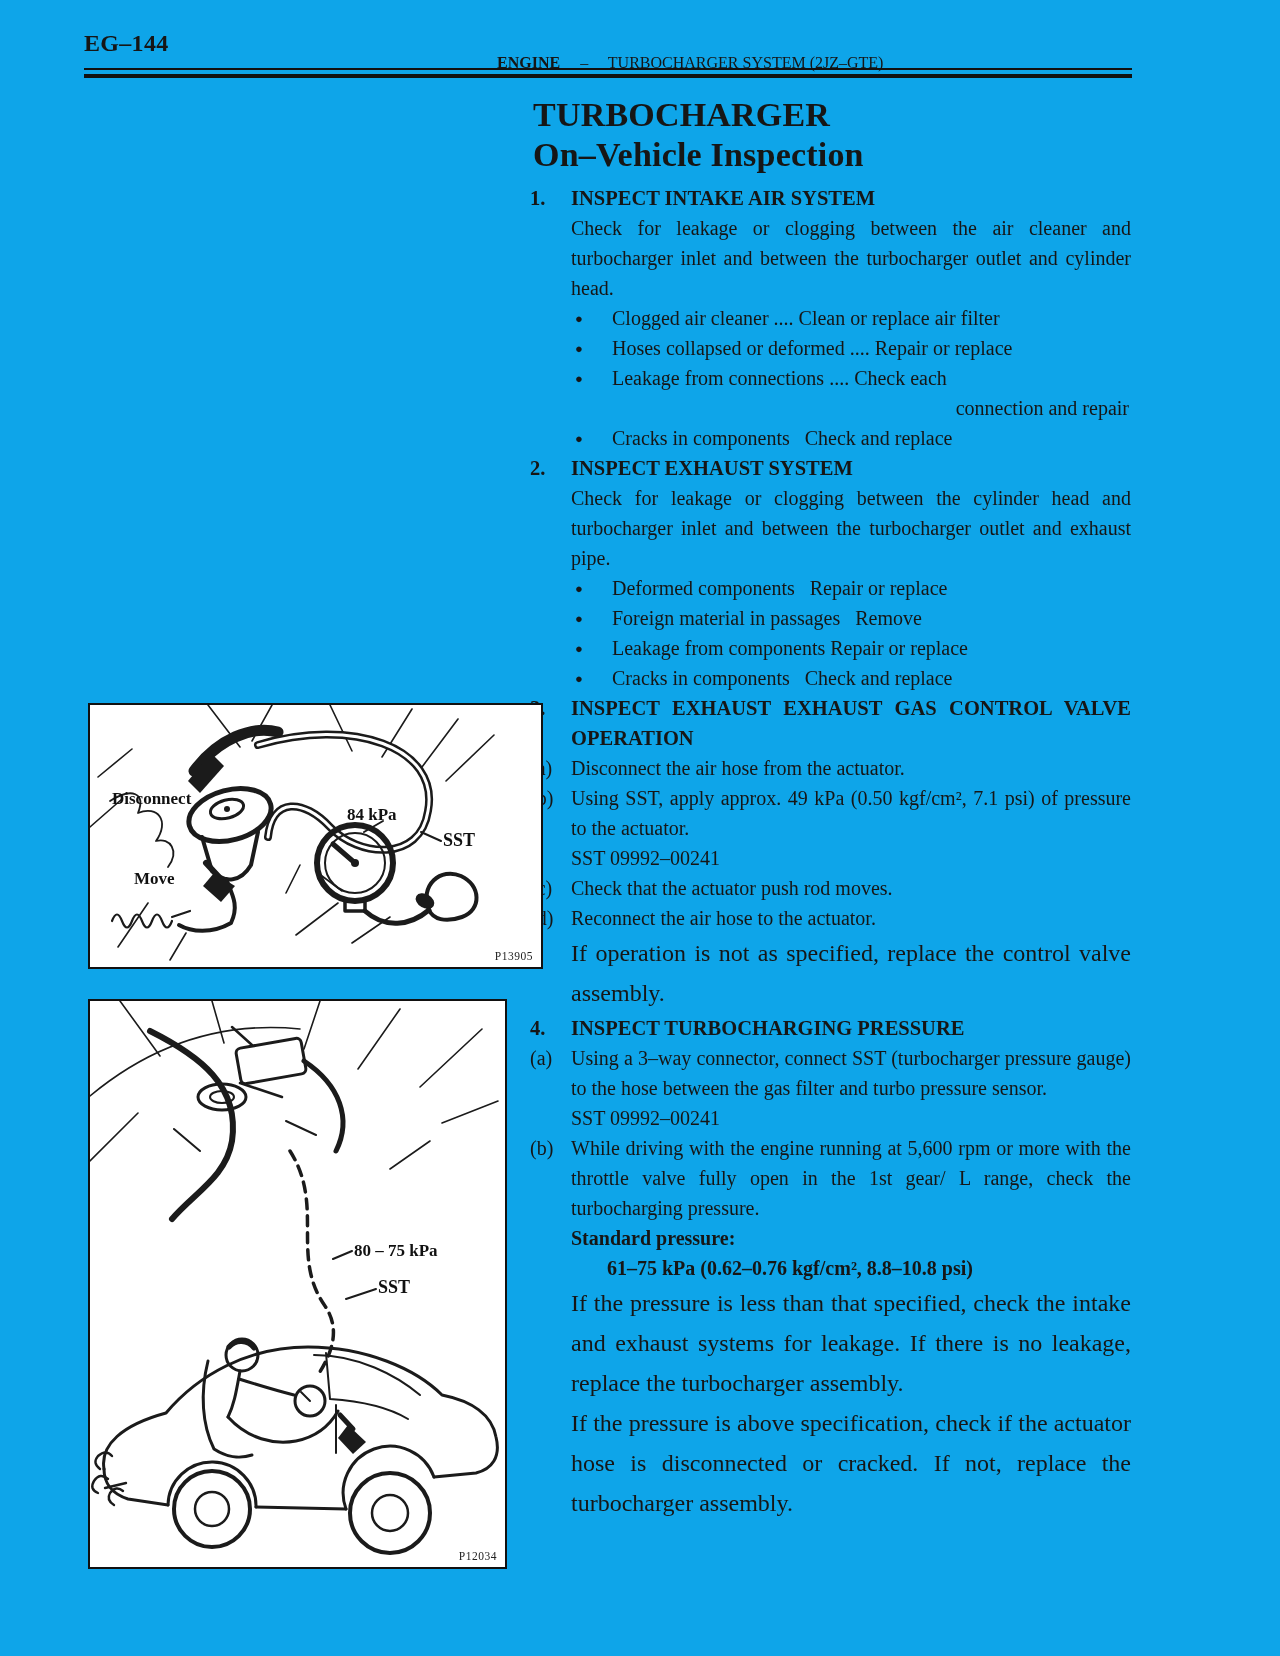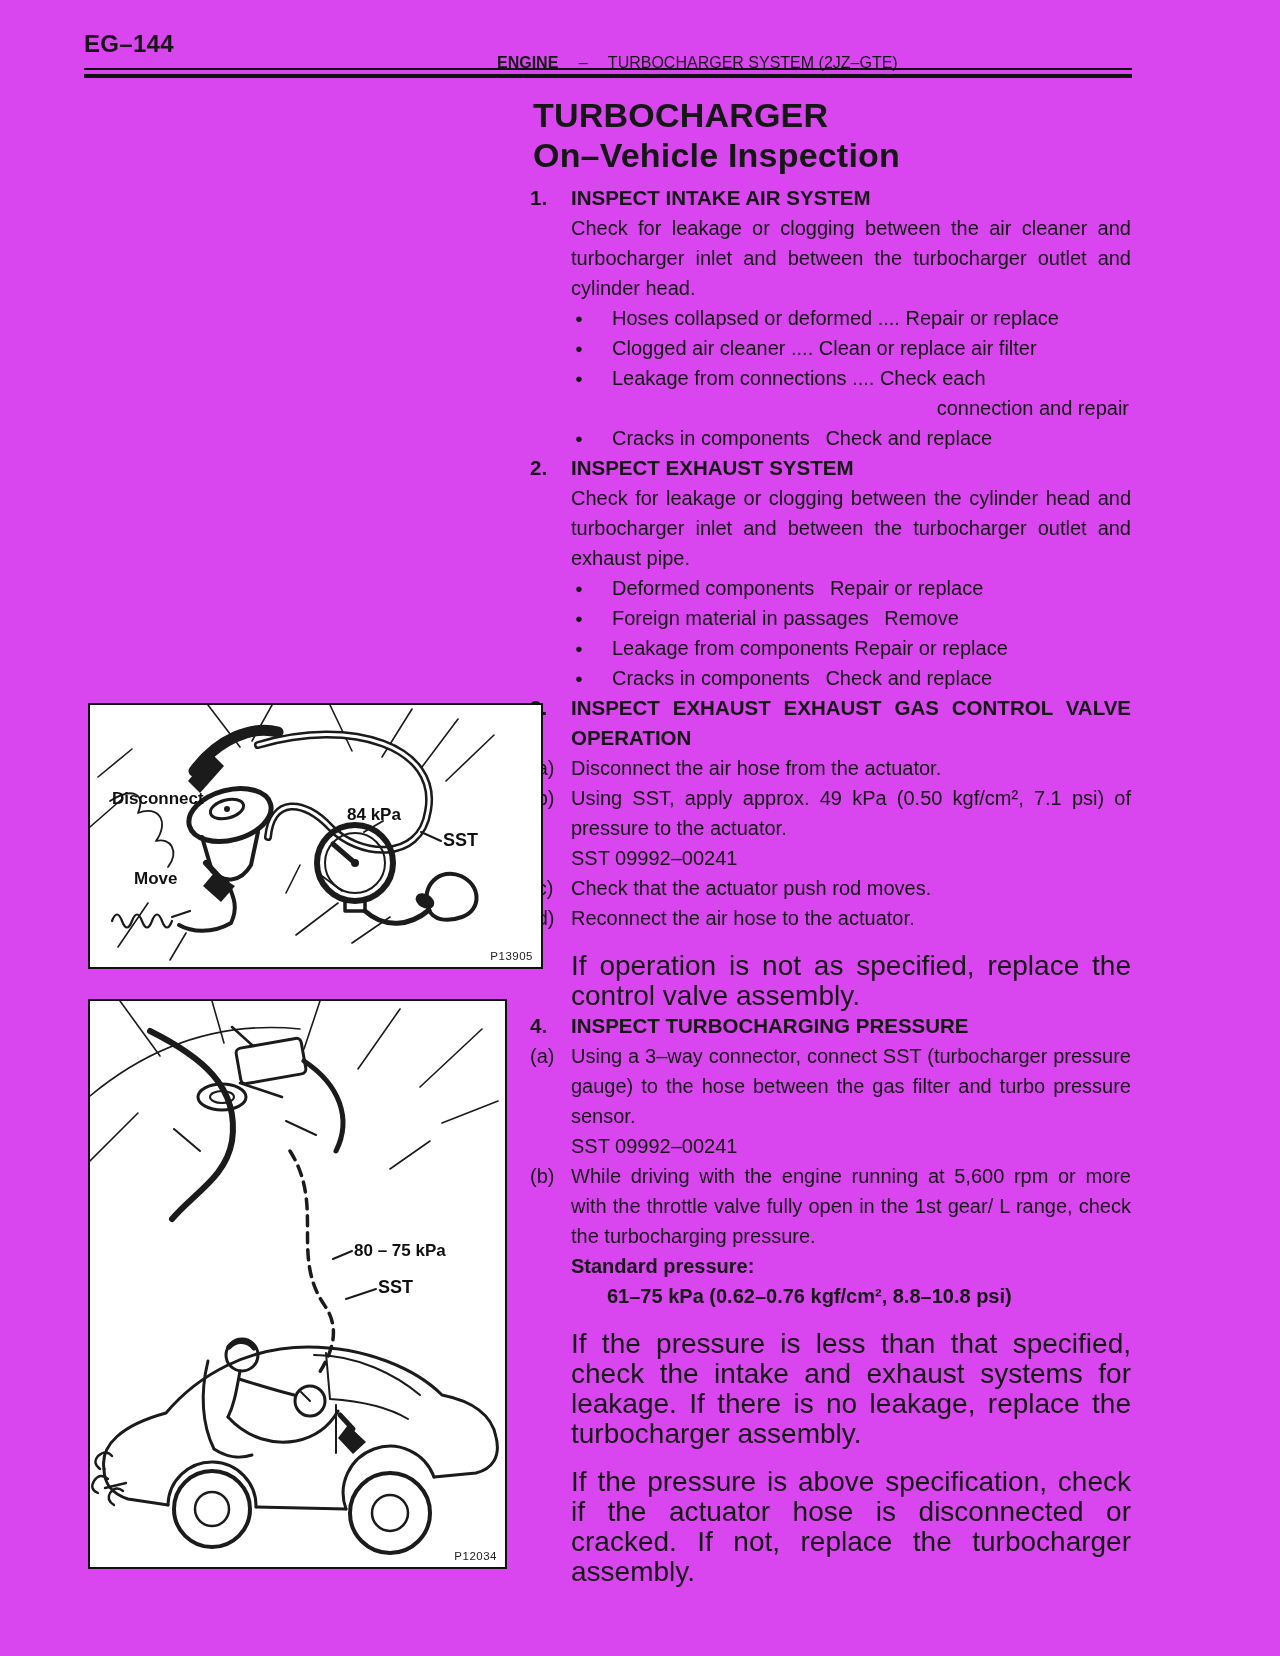--- a/index.html
+++ b/index.html
@@ -1,17 +1,17 @@
 <!DOCTYPE html>
 <html><head>
 <meta charset="utf-8">
 <style>
   html,body{margin:0;padding:0;background:#e8e8e8;}
-  .page{position:relative;width:1280px;height:1656px;background:#d946ef;overflow:hidden;
-        font-family:Liberation Sans, sans-serif;color:#161616;}
+  .page{position:relative;width:1280px;height:1656px;background:#0ea5e9;overflow:hidden;
+        font-family:Liberation Serif, serif;color:#161616;}
   
   .pagecode{position:absolute;left:84px;top:30px;font-size:24px;font-weight:bold;letter-spacing:.3px;}
   .crumb{position:absolute;left:497px;top:54px;font-size:16px;white-space:nowrap;}
   .crumb .b{font-weight:bold;}
   .crumb .sep{margin:0 16px;}
   .hrule{position:absolute;left:84px;top:68px;width:1048px;height:4px;
          border-top:2px solid #111;border-bottom:4px solid #111;}
   
   .col{position:absolute;left:530px;top:95px;width:601px;}
   .title{font-size:34px;line-height:40px;font-weight:bold;margin:0 0 0 3px;letter-spacing:.2px;}
@@ -20,21 +20,21 @@
   .num{width:41px;flex:none;}
   .ht{flex:1;text-align:justify;}
   .body{margin:0 0 0 41px;font-size:20px;line-height:30px;text-align:justify;}
   .bul{position:relative;margin-left:41px;padding-left:41px;font-size:20px;line-height:30px;}
   .bul::before{content:"●";position:absolute;left:4px;top:1px;font-size:13px;line-height:30px;}
   .cont{margin-left:41px;font-size:20px;line-height:30px;text-align:right;padding-right:2px;}
   .step{display:flex;font-size:20px;line-height:30px;}
   .slabel{width:41px;flex:none;}
   .stext{flex:1;text-align:justify;}
   .sst{margin:0 0 0 41px;font-size:20px;line-height:30px;}
-  .snote{margin:18px 0 0 41px;font-size:28px;line-height:30px;text-align:justify;}
+  .snote{margin:0 0 0 41px;font-size:24px;line-height:40px;text-align:justify;}
   .stdlabel{margin:0 0 0 41px;font-size:20px;line-height:30px;font-weight:bold;}
   .stdval{margin:0 0 0 77px;font-size:20px;line-height:30px;font-weight:bold;}
   
   .fig{position:absolute;border:2.5px solid #111;background:#fff;}
   .fig1{left:88px;top:703px;width:415px;height:262px;padding-left:36px;}
   .fig2{left:88px;top:999px;width:415px;height:566px;}
   .fig svg{position:absolute;left:0;top:0;}
   .figlabel{position:absolute;font-size:17px;font-weight:bold;color:#111;white-space:nowrap;}
   .figcode{position:absolute;right:8px;bottom:5px;font-size:11.5px;color:#222;letter-spacing:.5px;}
 </style>
@@ -54,22 +54,22 @@
   <main class="col">
     <div class="title">TURBOCHARGER</div>
     <div class="subtitle">On–Vehicle Inspection</div>
 
     <section>
       <div class="shead">
         <span class="num">1.</span>
         <span class="ht">INSPECT INTAKE AIR SYSTEM</span>
       </div>
       <p class="body">Check for leakage or clogging between the air cleaner and turbocharger inlet and between the turbocharger outlet and cylinder head.</p>
+      <div class="bul">Clogged air cleaner .... Clean or replace air filter</div>
       <div class="bul">Hoses collapsed or deformed .... Repair or replace</div>
-      <div class="bul">Clogged air cleaner .... Clean or replace air filter</div>
       <div class="bul">Leakage from connections .... Check each</div>
       <div class="cont">connection and repair</div>
       <div class="bul">Cracks in components  Check and replace</div>
     </section>
 
     <section>
       <div class="shead">
         <span class="num">2.</span>
         <span class="ht">INSPECT EXHAUST SYSTEM</span>
       </div>

